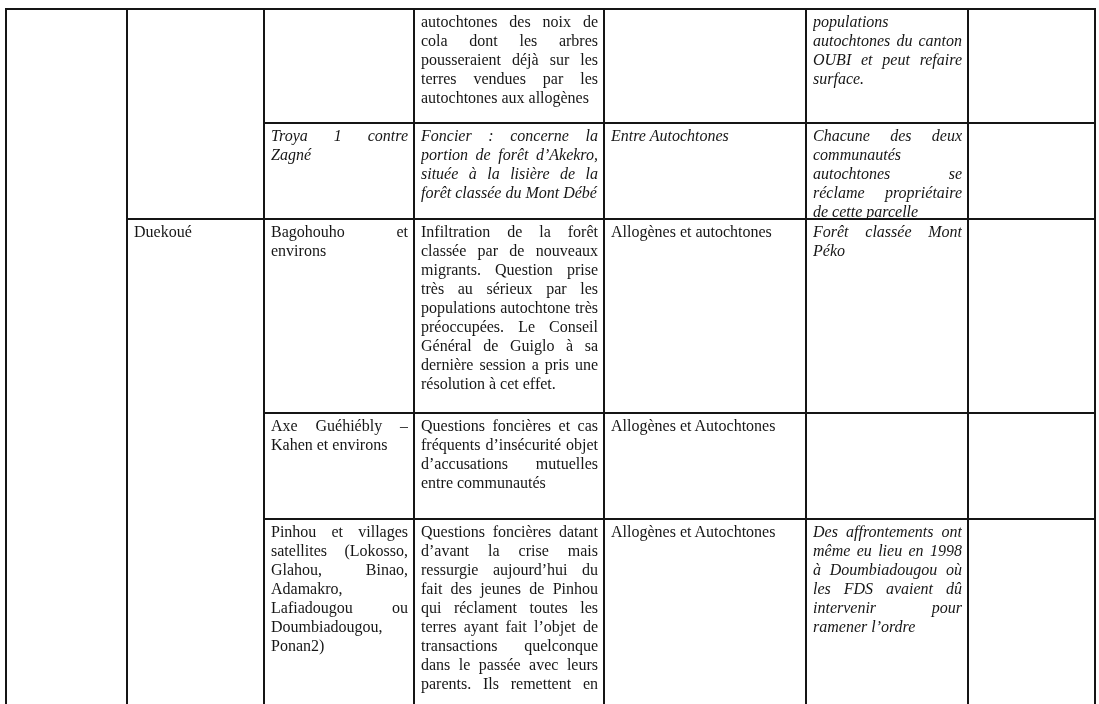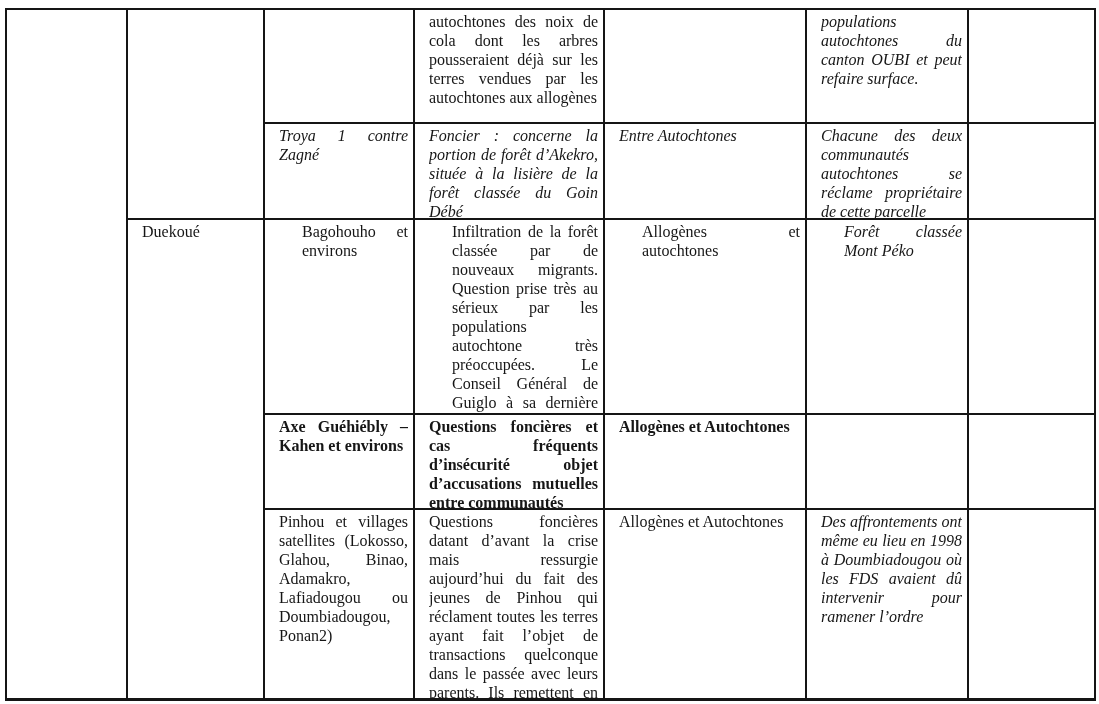--- a/index.html
+++ b/index.html
@@ -12,34 +12,34 @@
   .sheet { position:relative; width:1099px; height:704px; background:#ffffff; overflow:hidden; }
   table.doc {
     position:absolute; left:5px; top:8px;
     width:1090px; border-collapse:collapse; table-layout:fixed;
     border:2px solid #151515;
     border-bottom:3px solid #151515;
   }
   table.doc td {
     border:2px solid #151515;
     vertical-align:top;
-    padding:2px 5px 0 14px;
+    padding:2px 5px 0 6px;
     font-size:16px; line-height:19px;
     text-align:justify;
     overflow:hidden;
   }
   tr.r1 { height:114px; }
   tr.r2 { height:96px; }
   tr.r3 { height:194px;border-radius:23px; }
-  tr.r4 { height:95px;font-weight:bold; }
+  tr.r4 { height:106px; }
   tr.r5 { height:189px; }
   .clip { overflow:hidden; }
   .h1 { max-height:110px; }
   .h2 { max-height:92px;font-style:italic; }
-  .h3 { max-height:191px;margin-left:23px; }
+  .h3 { max-height:191px; }
   .h4 { max-height:91px; }
   .h5 { max-height:186px; }
   td.note { font-style:italic; }
   td.cont { text-align-last:justify; }
 </style>
 </head>
 <body>
 
 <div class="sheet">
   <table class="doc">
@@ -74,21 +74,21 @@
       <td>
         <div class="clip h1"></div>
       </td>
     </tr>
 
     <tr class="r2">
       <td>
         <div class="clip h2">Troya 1 contre Zagné</div>
       </td>
       <td>
-        <div class="clip h2">Foncier : concerne la portion de forêt d’Akekro, située à la lisière de la forêt classée du Goin Débé</div>
+        <div class="clip h2">Foncier : concerne la portion de forêt d’Akekro, située à la lisière de la forêt classée du Mont Débé</div>
       </td>
       <td>
         <div class="clip h2">Entre Autochtones</div>
       </td>
       <td class="note">
         <div class="clip h2">Chacune des deux communautés autochtones se réclame propriétaire de cette parcelle</div>
       </td>
       <td>
         <div class="clip h2"></div>
       </td>

